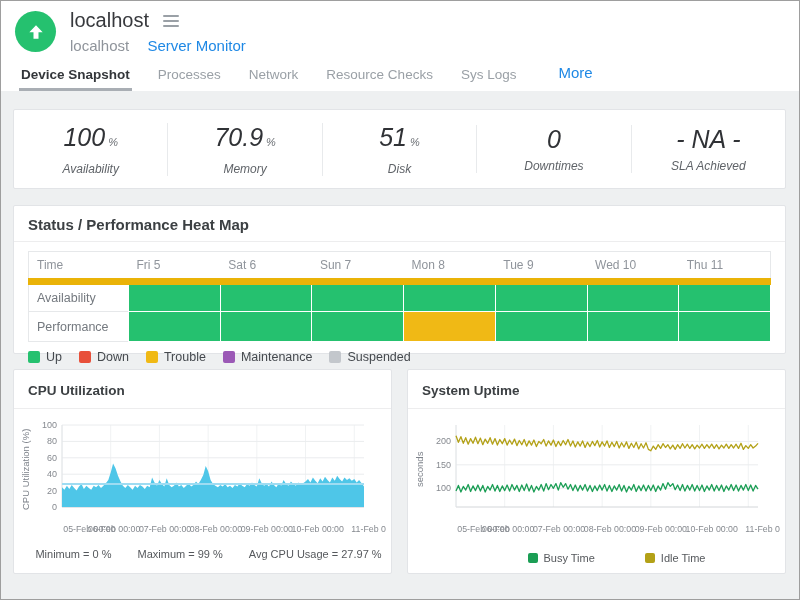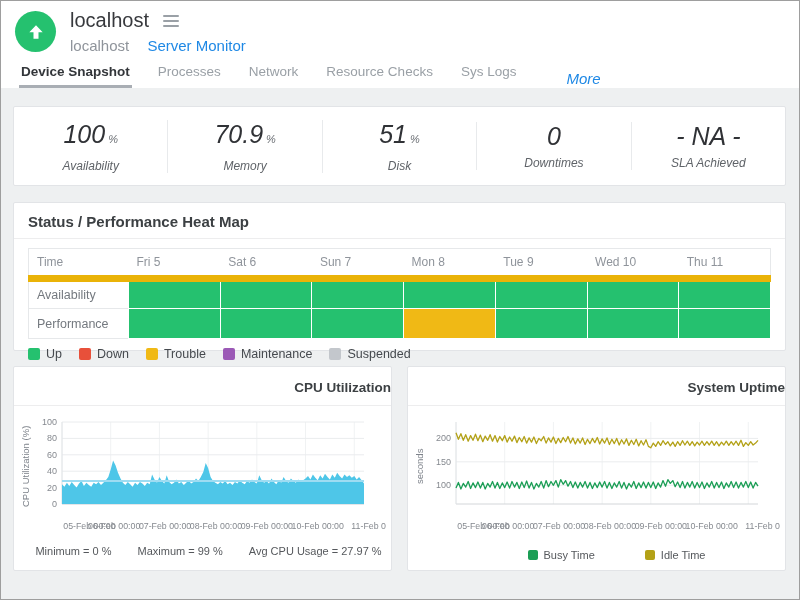--- a/index.html
+++ b/index.html
@@ -23,21 +23,21 @@
   .page-title { font-size:20px; color:#37393d; }
   .hamburger { margin-left:12px; cursor:pointer; display:flex; flex-direction:column; gap:3px; padding:2px; }
   .hamburger span { display:block; width:16px; height:2px; background:#9aa0a6; border-radius:1px; }
   .breadcrumb { margin-top:5px; font-size:15px; }
   .crumb-device { color:#8f949b; }
   .crumb-link { color:#1e88e5; margin-left:14px; cursor:pointer; }
   
   .tabs { display:flex; align-items:flex-end; margin-top:10px; padding-left:4px; }
   .tab { font-size:13.5px; color:#9aa0a6; padding:0 2px 9px 2px; margin-right:24px; cursor:pointer; white-space:nowrap; }
   .tab.active { color:#33363a; font-weight:700; border-bottom:3px solid #a9aeb4; padding-bottom:6px; }
-  .tab.more { color:#1e88e5; font-size:15px; margin-left:22px; padding-bottom:1px;font-style:italic; }
+  .tab.more { color:#1e88e5; font-size:15px; margin-left:14px; padding-bottom:10px; }
   
   .content { background:#eef0f1; height:518px; padding:18px 13px 0 12px; }
   .card { background:#fff; border:1px solid #e2e4e7; border-radius:2px; }
   
   .stats-card { height:80px; display:flex; align-items:center; margin-bottom:16px; }
   .stat { flex:1 1 0; text-align:center; border-left:1px solid #e8eaec;font-style:italic; }
   .stat:first-child { border-left:none; }
   .stat-value-row { font-size:25px; color:#303236; line-height:28px; }
   .stat-unit { font-size:11px; color:#6a6e73; margin-left:3px; }
   .stat-label { font-size:12px; color:#5f6368; margin-top:6px; }
@@ -49,21 +49,21 @@
   table.heatmap th { font-size:12px; font-weight:400; color:#8f949b; text-align:left; padding:6px 4px 6px 8px; border-bottom:7px solid #eab308; height:26px; }
   table.heatmap th.time-col, table.heatmap td.row-label { width:100px; }
   table.heatmap td.row-label { font-size:12.5px; color:#74797f; padding-left:8px; border-top:1px solid #e6e8ea; height:30px; background:#fff; }
   table.heatmap td.cell { border:1px solid #fff; height:30px; }
   .hm-legend { display:flex; align-items:center; margin-top:8px; }
   .hm-legend-item { display:flex; align-items:center; margin-right:17px; font-size:12.5px; color:#45494e; }
   .legend-swatch { width:12px; height:12px; border-radius:2px; margin-right:6px; }
   
   .charts-row { display:flex; gap:15px; }
   .chart-card { width:380px; height:205px; }
-  .chart-head { padding:11px 0 9px 14px; border-bottom:1px solid #ededee;text-align:right; }
+  .chart-head { padding:11px 0 9px 14px; border-bottom:1px solid #ededee; }
   .chart-title { font-size:13.5px; font-weight:700; color:#3c4043; }
   .chart-body { display:flex; padding:10px 8px 0 6px; }
   .ylab {
     writing-mode:vertical-rl; transform:rotate(180deg);
     font-size:9.5px; color:#7d828a; text-align:center;
     width:14px; flex:0 0 auto; height:100px;
   }
   .plot-col { flex:1 1 auto; }
   .xlabels { position:relative; height:12px; font-size:8.8px; color:#85898f; margin-top:1px; }
   .xlabels span { position:absolute; transform:translateX(-50%); white-space:nowrap; }

